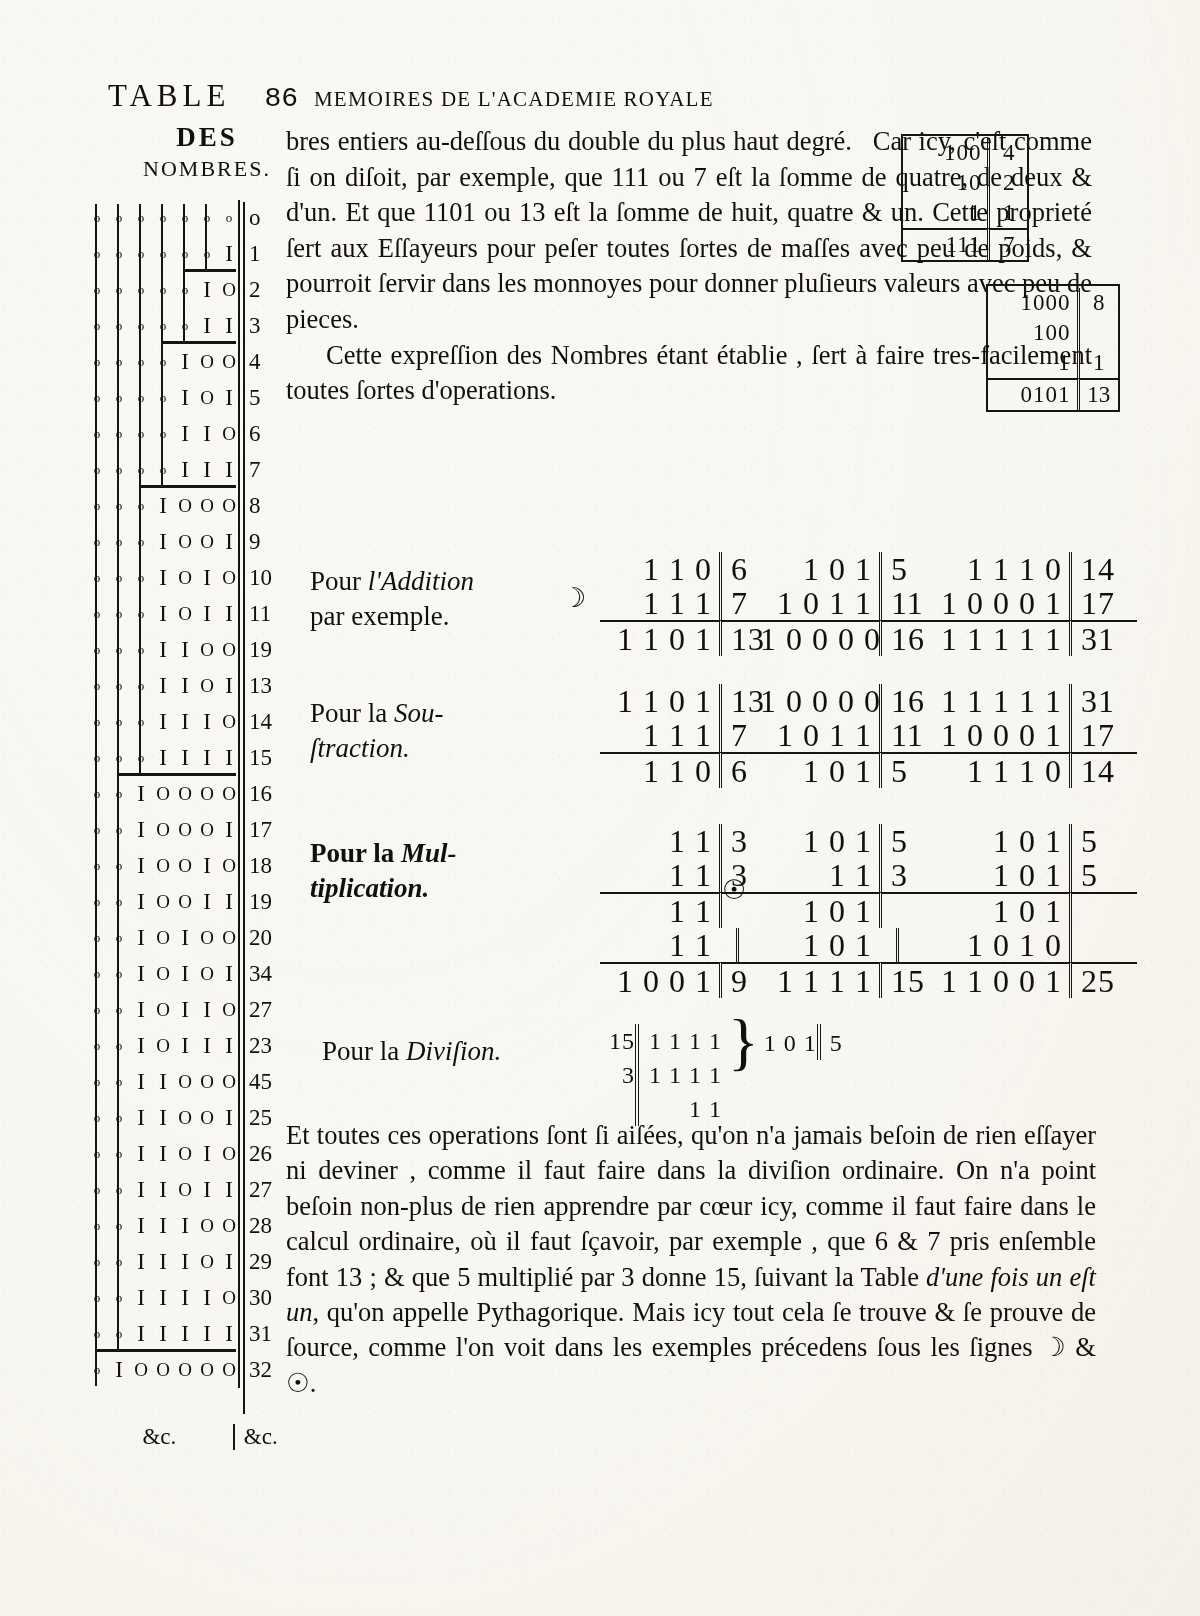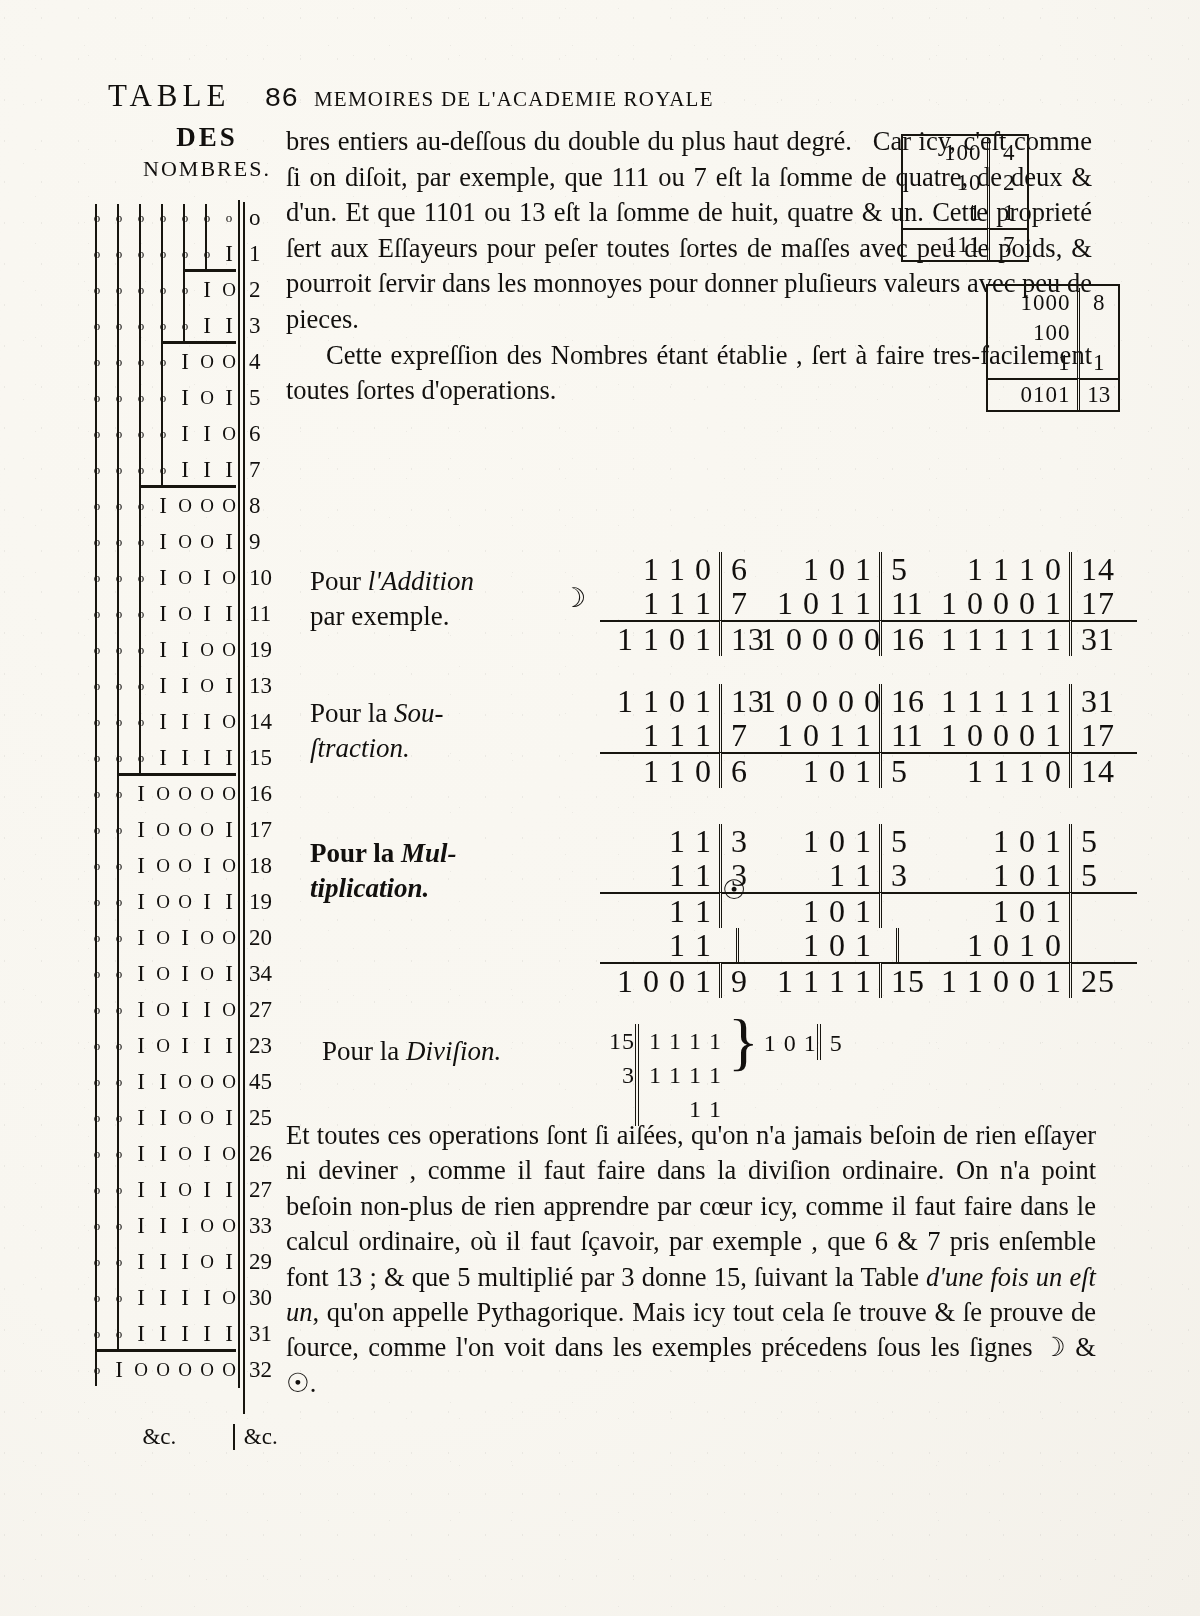--- a/index.html
+++ b/index.html
@@ -249,21 +249,21 @@
       <div class="brow">
         <div class="bits"><span class="tiny0">o</span><span class="tiny0">o</span><span>I</span><span>I</span><span class="zero">O</span><span>I</span><span class="zero">O</span></div>
         <div class="dec">26</div>
       </div>
       <div class="brow">
         <div class="bits"><span class="tiny0">o</span><span class="tiny0">o</span><span>I</span><span>I</span><span class="zero">O</span><span>I</span><span>I</span></div>
         <div class="dec">27</div>
       </div>
       <div class="brow">
         <div class="bits"><span class="tiny0">o</span><span class="tiny0">o</span><span>I</span><span>I</span><span>I</span><span class="zero">O</span><span class="zero">O</span></div>
-        <div class="dec">33</div>
+        <div class="dec">28</div>
       </div>
       <div class="brow">
         <div class="bits"><span class="tiny0">o</span><span class="tiny0">o</span><span>I</span><span>I</span><span>I</span><span class="zero">O</span><span>I</span></div>
         <div class="dec">29</div>
       </div>
       <div class="brow">
         <div class="bits"><span class="tiny0">o</span><span class="tiny0">o</span><span>I</span><span>I</span><span>I</span><span>I</span><span class="zero">O</span></div>
         <div class="dec">30</div>
       </div>
       <div class="brow">

